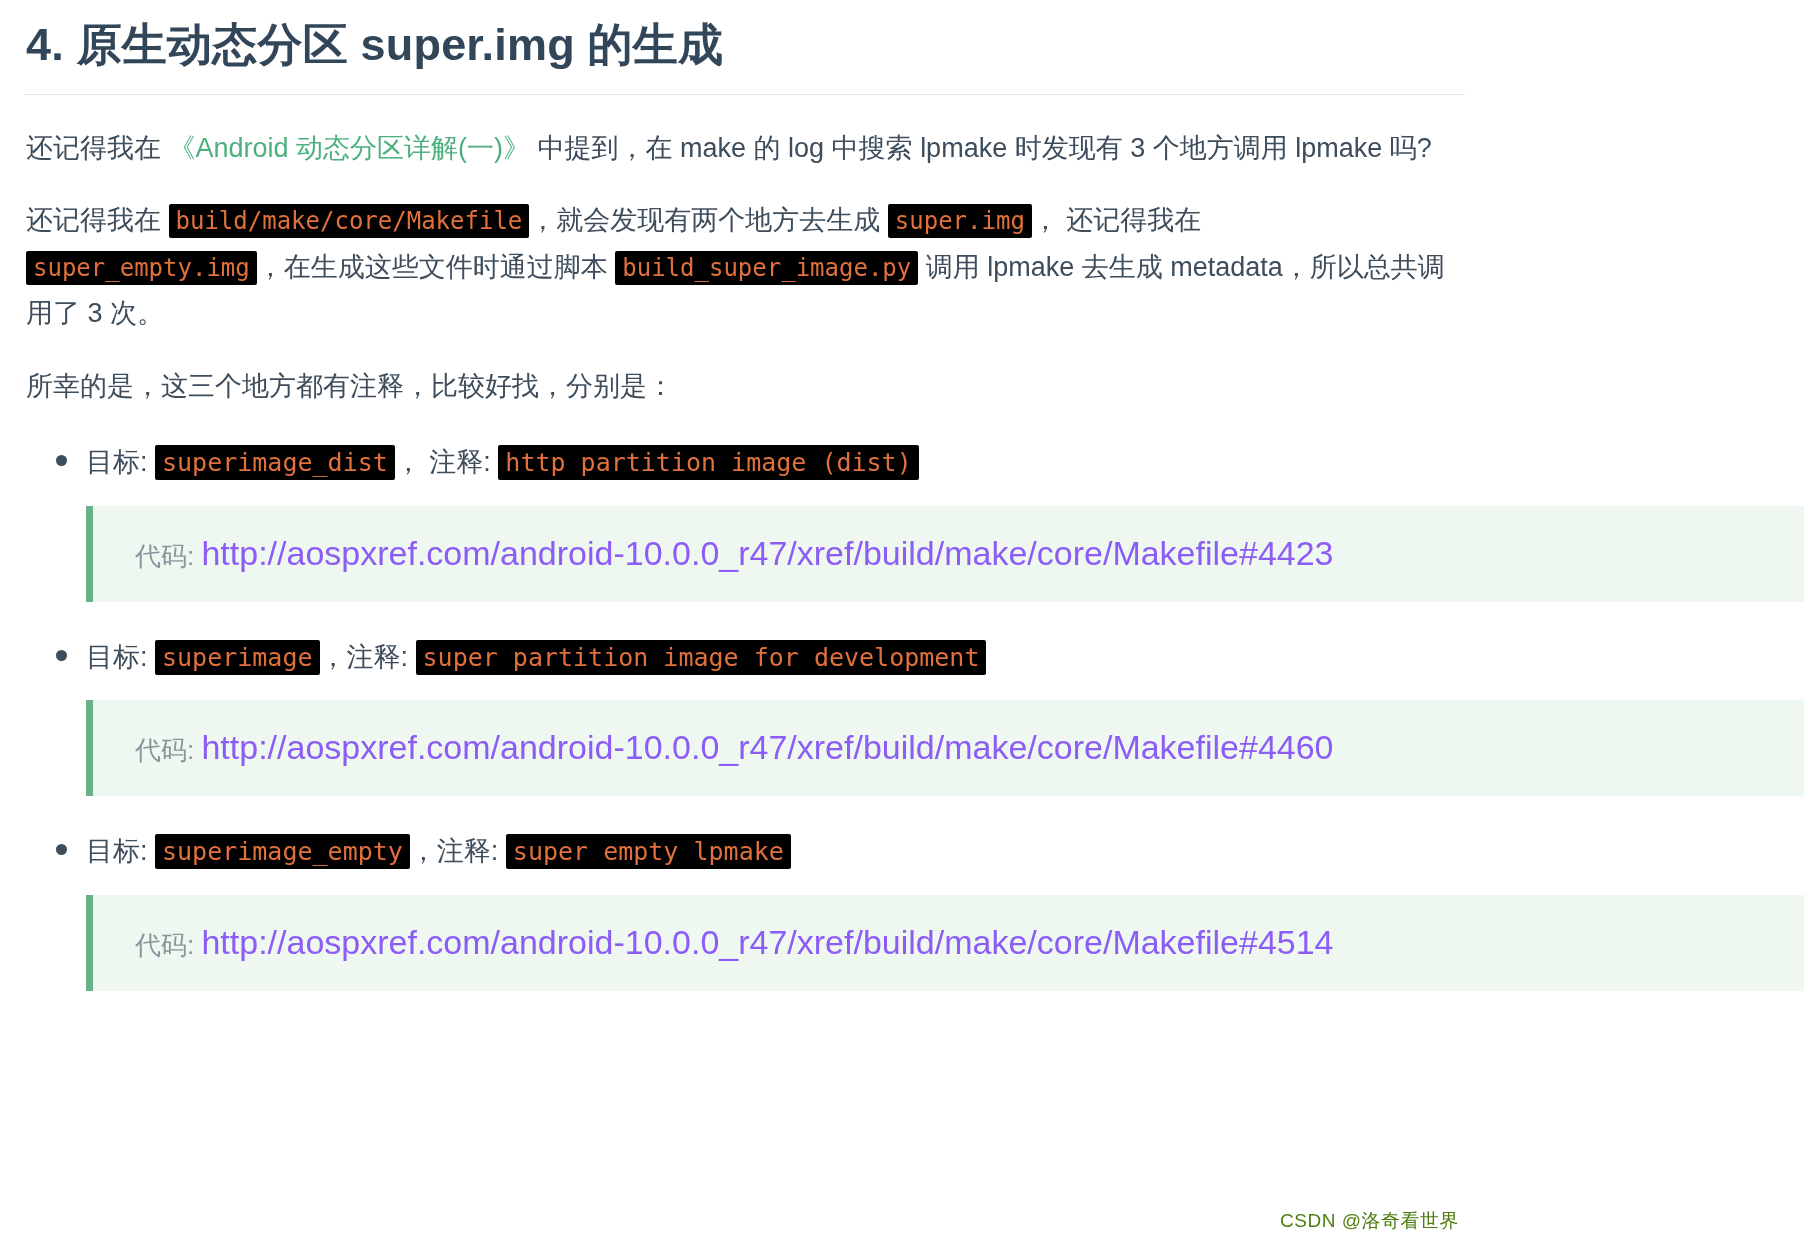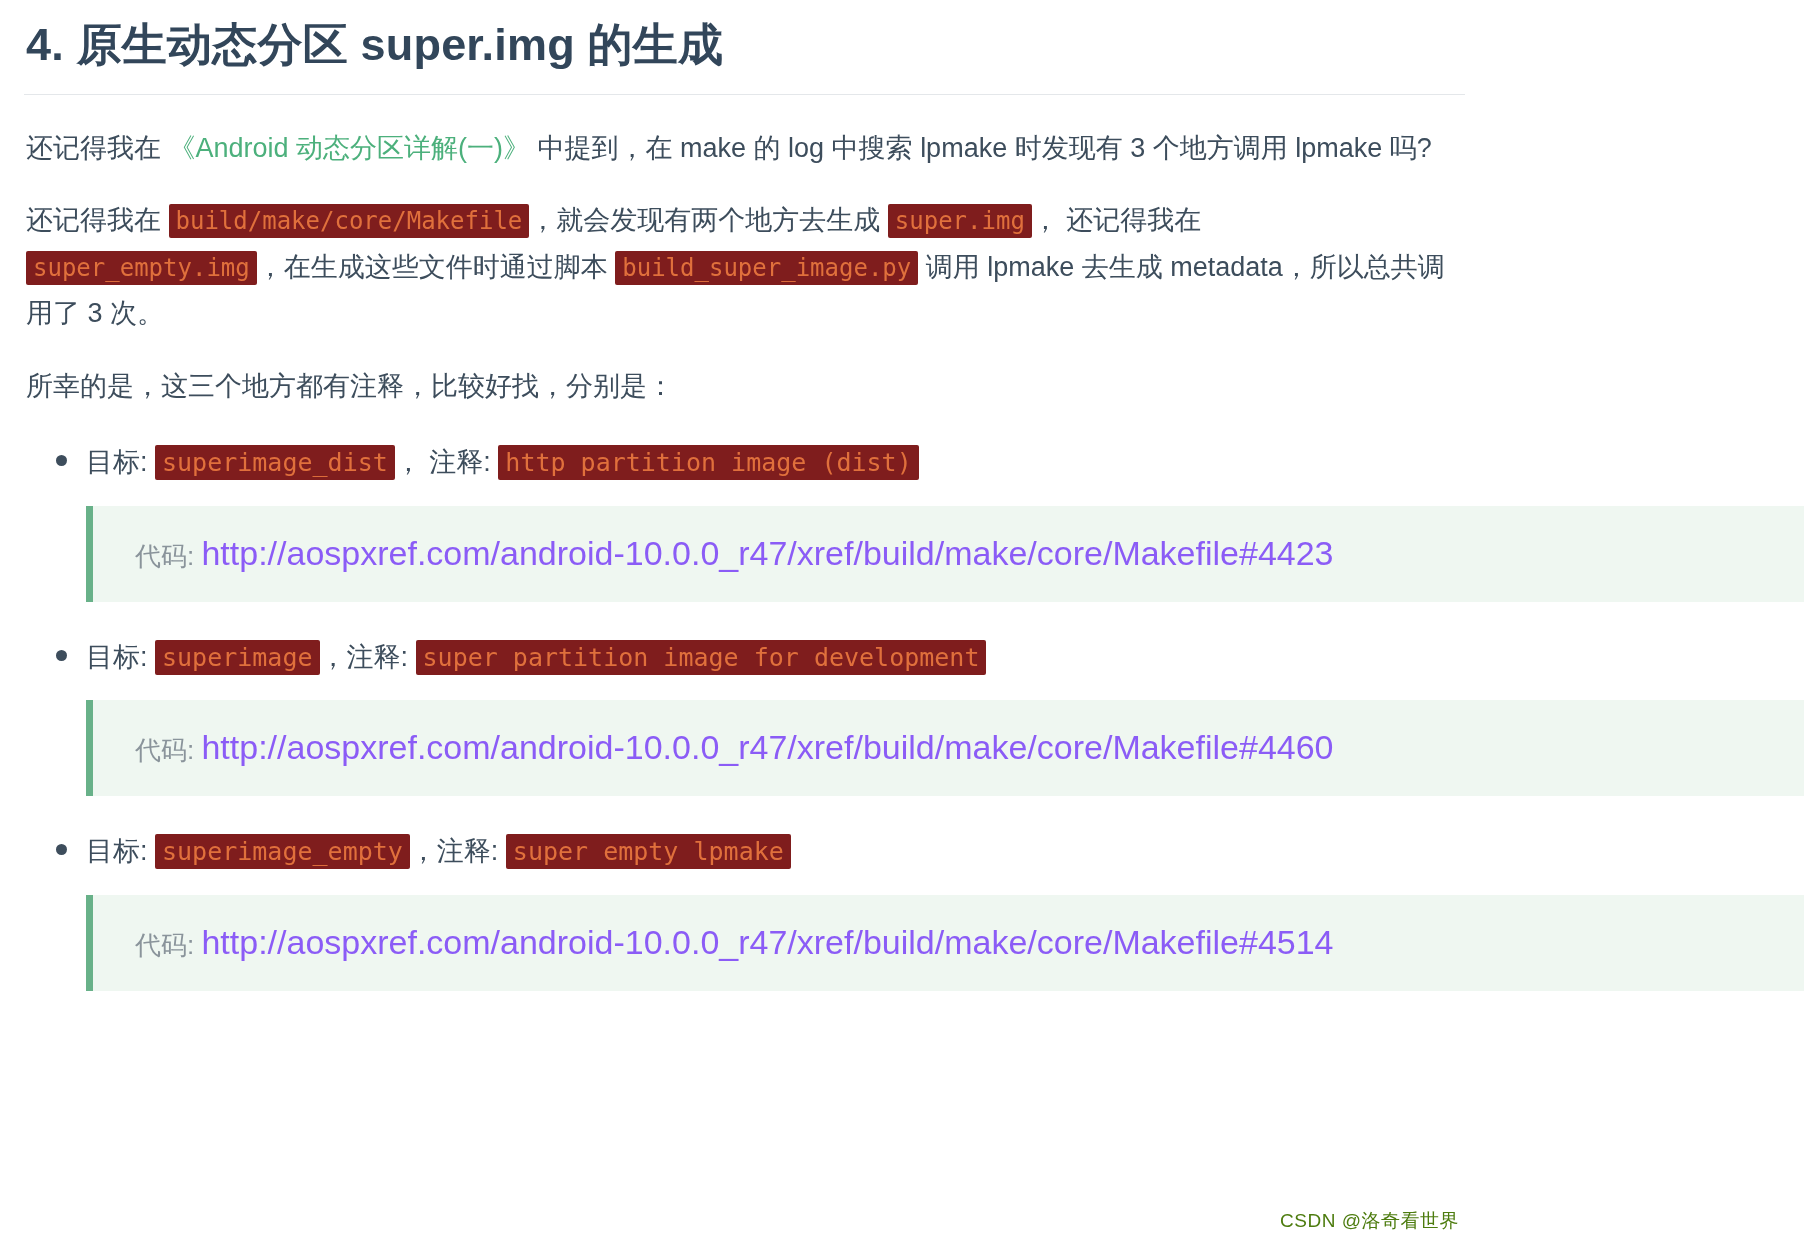--- a/index.html
+++ b/index.html
@@ -50,21 +50,21 @@
   }
   p.para.tight { margin-bottom: 24px; }
 
   a.link {
     color: #4cb07c;
     text-decoration: none;
   }
 
   code.ic {
     font-family: "DejaVu Sans Mono", "Liberation Mono", monospace;
-    background: #7f1d1d;
+    background: #000000;
     color: #e0703c;
     font-size: 24px;
     padding: 3px 7px;
     border-radius: 2px;
     white-space: pre;
   }
 
   
   ul.bullets {
     list-style: none;

